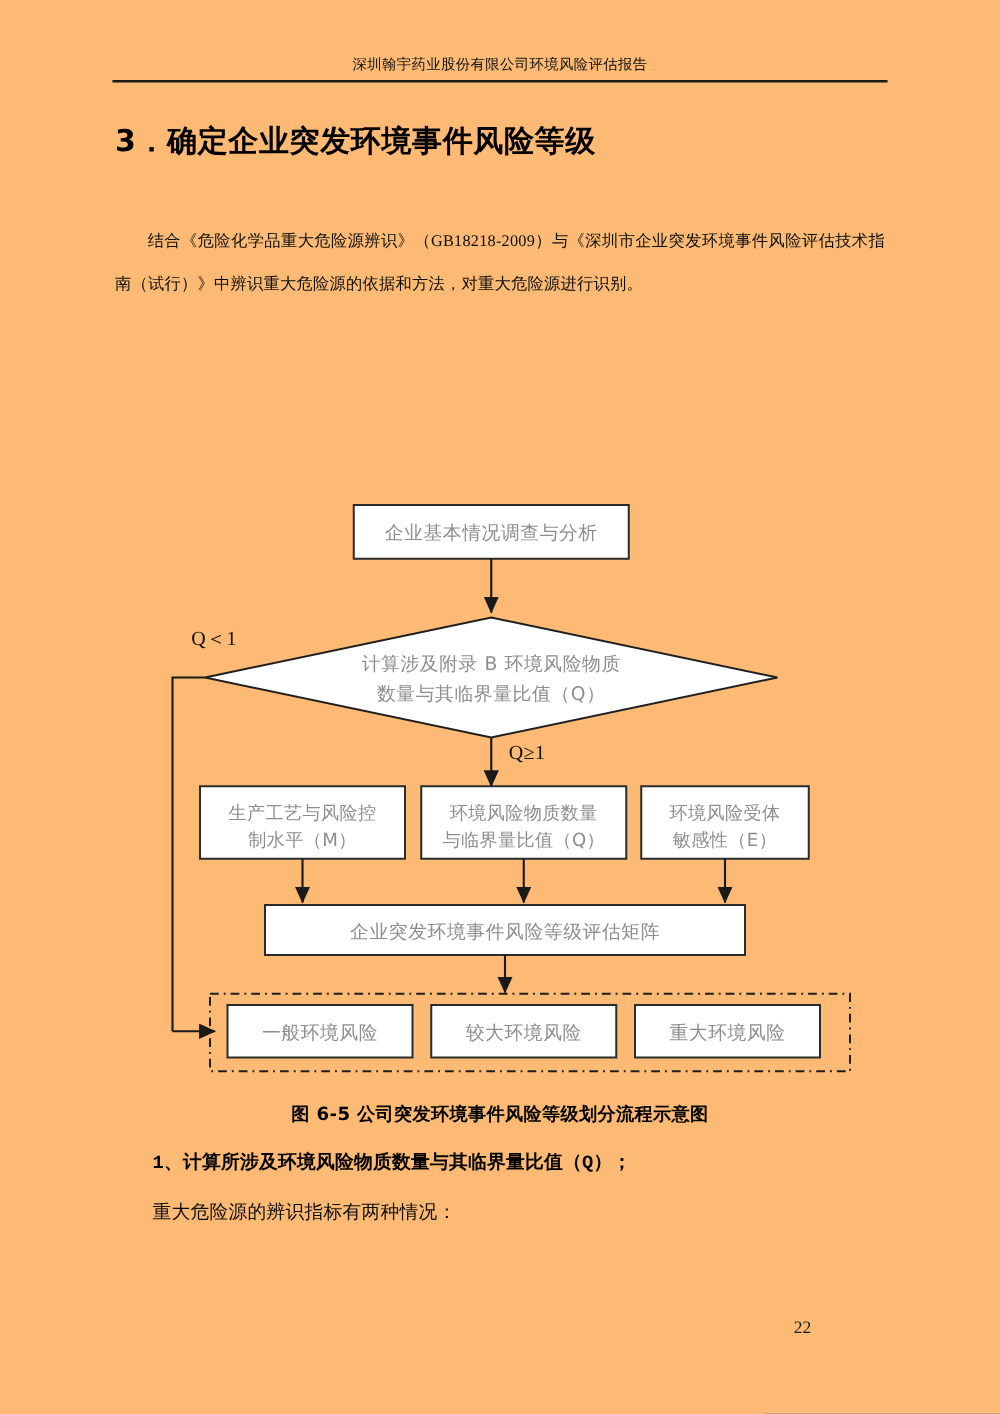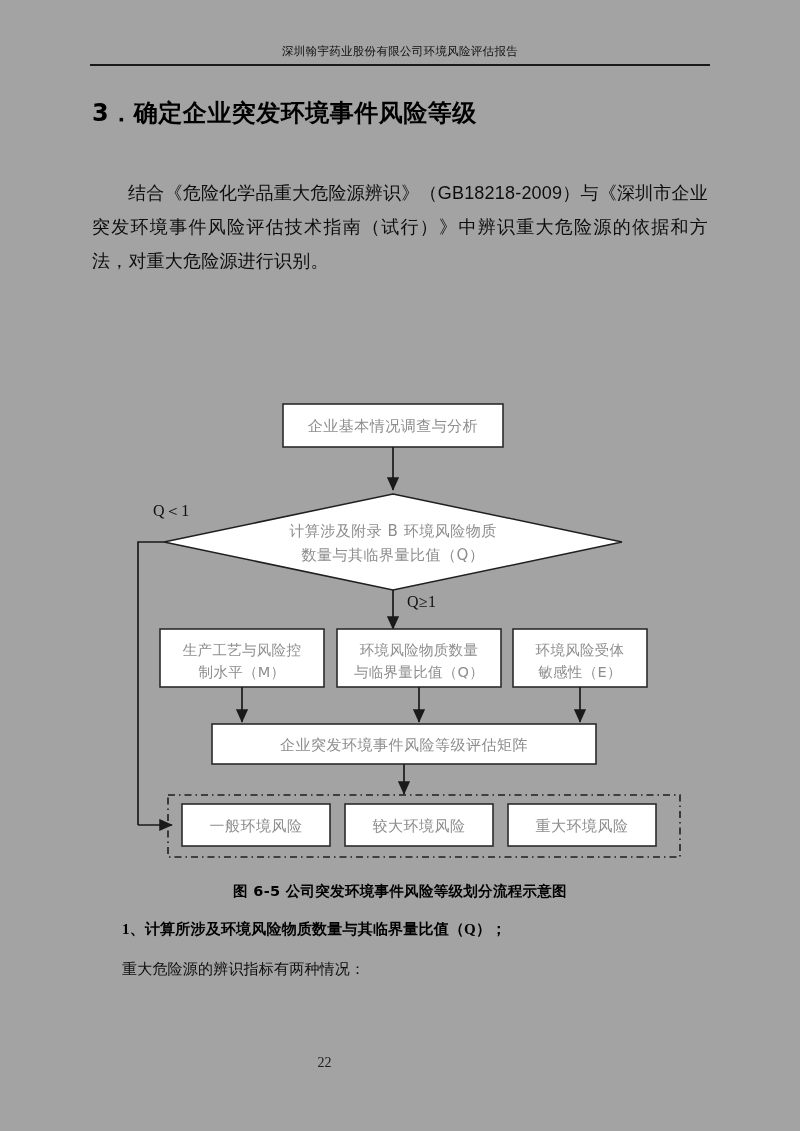--- a/index.html
+++ b/index.html
@@ -5,21 +5,21 @@
 <style>
   html, body {
     margin: 0;
     padding: 0;
     background: #8a8a8a;
   }
   .page {
     position: relative;
     width: 800px;
     height: 1131px;
-    background: #a3a3a3;
+    background: #fdba74;
     margin: 0 auto;
     overflow: hidden;
     font-family: "Liberation Serif", "DejaVu Serif", serif;
     color: #000;
   }
 
   
   .header-wrap {
     position: absolute;
     left: 90px;
@@ -50,22 +50,22 @@
     letter-spacing: .5px;
     color: #000;
     white-space: nowrap;
   }
 
   
   .para {
     position: absolute;
     left: 92px;
     width: 616px;
-    font-family: Liberation Sans, sans-serif;
-    font-size: 18px;
+    font-family: Liberation Serif, serif;
+    font-size: 13px;
     line-height: 34px;
     text-align: justify;
     text-justify: inter-ideograph;
     color: #0d0d0d;
     letter-spacing: .2px;
   }
   .para .indent { display: inline-block; width: 2em; }
   .para-1 { top: 176px; }
   .para-2 { top: 285px; }
 
@@ -131,21 +131,21 @@
     font-family: "DejaVu Sans", "Liberation Sans", sans-serif;
     font-weight: bold;
     font-size: 14.5px;
     letter-spacing: .3px;
     color: #000;
   }
   .lead-heading {
     position: absolute;
     left: 122px;
     top: 920px;
-    font-family: Liberation Serif, serif;
+    font-family: Liberation Mono, monospace;
     font-weight: bold;
     font-size: 15px;
     letter-spacing: .2px;
     color: #000;
   }
   .lead-text {
     position: absolute;
     left: 122px;
     top: 960px;
     font-family: Liberation Serif, serif;
@@ -153,21 +153,21 @@
     letter-spacing: .2px;
     color: #0d0d0d;
   }
 
   
   .page-number {
     position: absolute;
     left: 0;
     top: 1055px;
     width: 649px;
-    text-align: center;
+    text-align: right;
     font-family: "Liberation Serif", "DejaVu Serif", serif;
     font-size: 14px;
     color: #1a1a1a;
   }
 </style>
 </head>
 <body>
 
 <div class="page">
 

